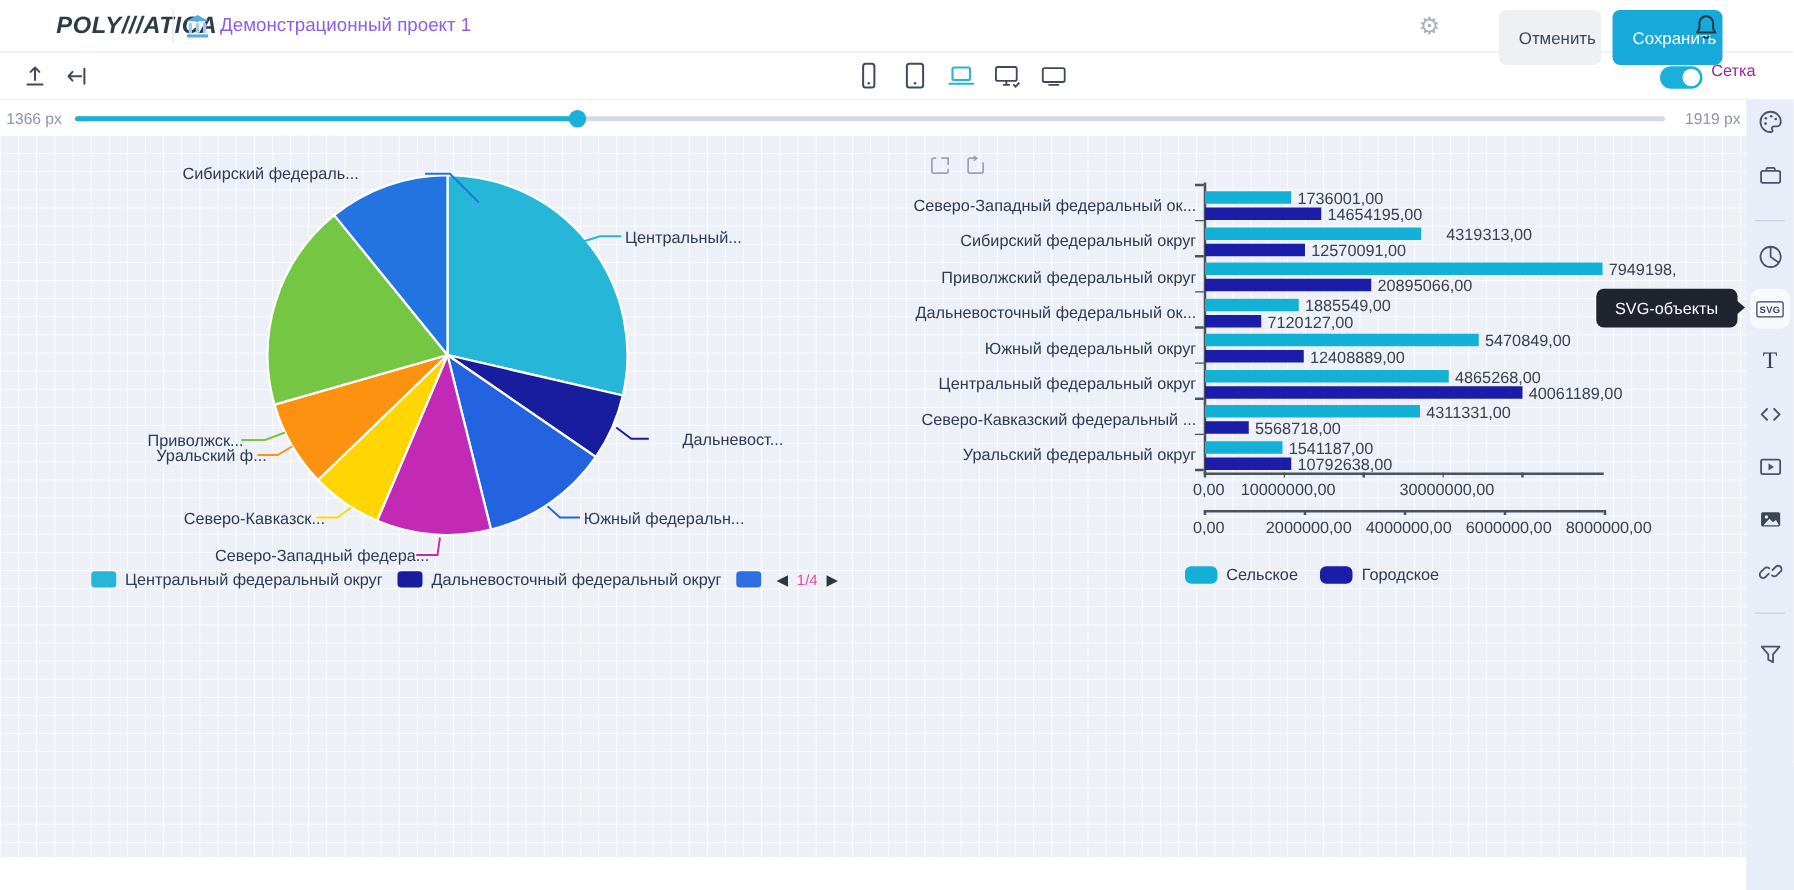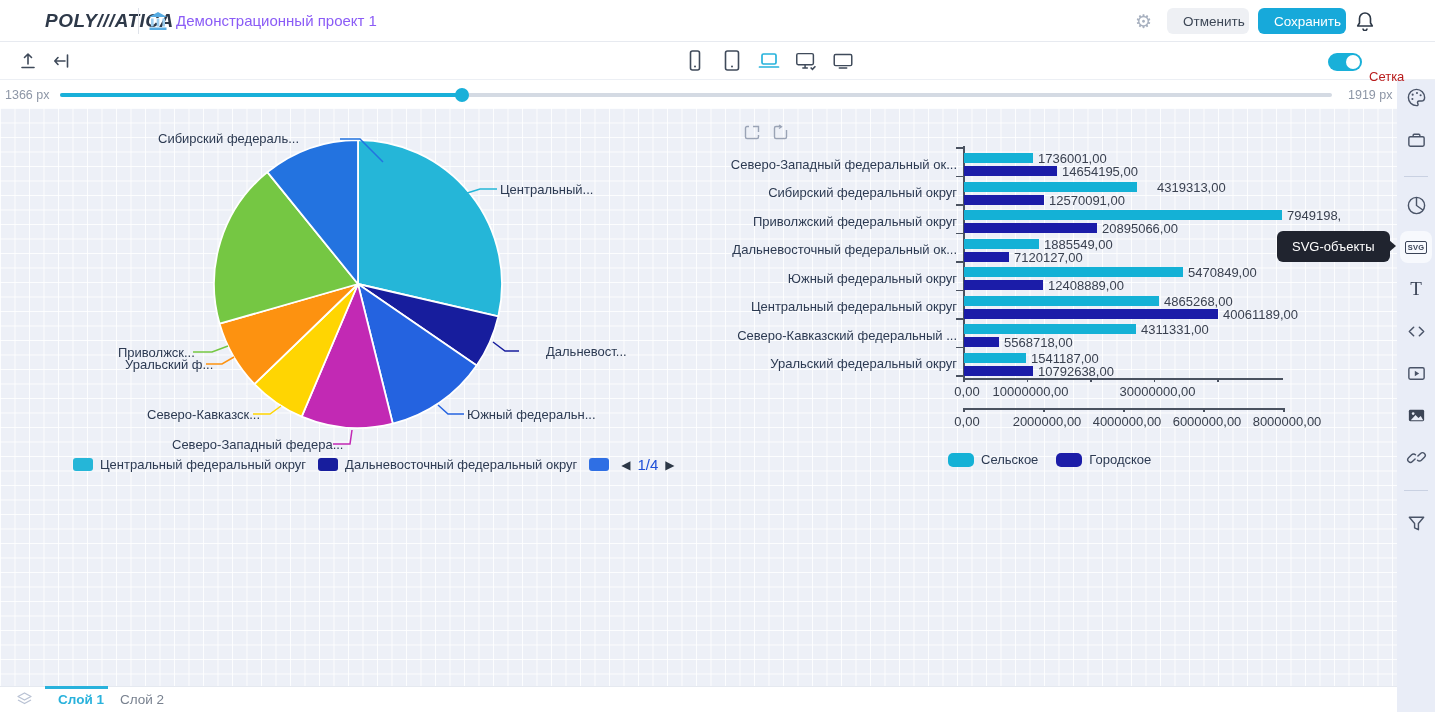--- a/index.html
+++ b/index.html
@@ -6,36 +6,36 @@
   html,body { width:1435px; height:712px; overflow:hidden; font-family:"Liberation Sans", sans-serif; background:#fff; }
   #app { position:relative; width:1435px; height:712px; }
 
   
   #header { position:absolute; left:0; top:0; width:1435px; height:42px; background:#fff; border-bottom:1px solid #e7eaf0; z-index:30; }
   #logo { position:absolute; left:45px; top:10px; font-size:19px; font-weight:bold; letter-spacing:.5px; color:#2e3949; font-style:italic;}
   #logo-divider { position:absolute; left:138px; top:8px; width:1px; height:26px; background:#dfe3ea; }
   #bank-icon { position:absolute; left:148px; top:11px; width:20px; height:20px; }
   #project-title { position:absolute; left:176px; top:12px; font-size:15px; color:#8b5cf6; }
   #gear-icon { position:absolute; left:1135px; top:12px; width:19px; height:19px; color:#a7b0bf; font-size:19px; line-height:19px; cursor:pointer; font-family:"DejaVu Sans", sans-serif;}
-  .btn { position:absolute; top:8px; height:26px; border:none; border-radius:6px; font-size:13.5px; font-family:"Liberation Sans", sans-serif; cursor:pointer; padding:0 16px; }
+  .btn { position:absolute; top:8px; height:44px; border:none; border-radius:6px; font-size:13.5px; font-family:"Liberation Sans", sans-serif; cursor:pointer; padding:0 16px;margin-left:32px; }
   #cancel-btn { left:1167px; width:82px; background:#eef0f4; color:#3d4756; }
   #save-btn { left:1258px; width:88px; background:#17a9da; color:#fff; }
   #bell-icon { position:absolute; left:1356px; top:11px; width:18px; height:20px; cursor:pointer; }
   #avatar { position:absolute; left:1447px; top:5px; width:31px; height:31px; border-radius:50%; background:#d3ecf9; color:#2ba8d8; font-size:12px; font-weight:bold; display:flex; align-items:center; justify-content:center; cursor:pointer; }
 
   
   #toolbar { position:absolute; left:0; top:42px; width:1435px; height:38px; background:#fff; border-bottom:1px solid #eceff4; z-index:29; }
   #export-icon { position:absolute; left:18px; top:9px; width:20px; height:20px; cursor:pointer; }
   #collapse-left-icon { position:absolute; left:52px; top:9px; width:20px; height:20px; cursor:pointer; }
   #devices { position:absolute; left:683px; top:6px; display:flex; gap:13px; align-items:center; }
   .device { width:24px; height:26px; display:flex; align-items:center; justify-content:center; color:#3f4a5a; cursor:pointer; }
   .device.active { color:#27b3dc; }
   #grid-toggle { position:absolute; left:1328px; top:11px; width:34px; height:18px; border-radius:9px; background:#19b0d9; cursor:pointer; }
   #grid-toggle .knob { position:absolute; right:2px; top:2px; width:14px; height:14px; border-radius:50%; background:#fff; }
-  #grid-label { position:absolute; left:1369px; top:27px; font-size:13px; color:#b91c1c; }
+  #grid-label { position:absolute; left:1369px; top:7px; font-size:13px; color:#a21caf; }
 
   
   #canvas { position:absolute; left:0; top:80px; width:1397px; height:606px; background:#fff; overflow:hidden; }
   #grid-bg { position:absolute; left:0; top:28px; width:1397px; height:578px;
     background-color:#edf0f7;
     background-image:linear-gradient(rgba(255,255,255,.85) 1px, transparent 1px),
                      linear-gradient(90deg, rgba(255,255,255,.85) 1px, transparent 1px);
     background-size:14.5px 14.5px; }
 
   
@@ -48,21 +48,21 @@
 
   
   #pie-svg { position:absolute; left:0; top:0; width:700px; height:430px; z-index:2; }
   .pie-label { position:absolute; font-size:13px; color:#2c3a52; white-space:nowrap; z-index:3; }
   #pie-legend { position:absolute; left:73px; top:376px; display:flex; align-items:center; gap:12px; z-index:3; }
   .legend-item { display:flex; align-items:center; gap:7px; cursor:pointer; }
   .legend-swatch { width:20px; height:13px; border-radius:3px; }
   .legend-label { font-size:13px; color:#2c3a52; white-space:nowrap; }
   #pie-pager { display:flex; align-items:center; gap:7px; }
   .pager-arrow { font-size:12px; color:#2c3746; cursor:pointer; font-family:"DejaVu Sans", sans-serif; }
-  #pie-page { font-size:15px; color:#1d4ed8; }
+  #pie-page { font-size:12px; color:#ec4899; }
 
   
   #bar-widget { position:absolute; left:0; top:0; width:1397px; height:430px; z-index:2; }
   .crop-icon { position:absolute; width:17px; height:17px; color:#9aa3b5; cursor:pointer; }
   .bar-cat-label { position:absolute; width:232px; text-align:right; font-size:13px; color:#2c3a52; white-space:nowrap; overflow:hidden; }
   #bar-rows { position:absolute; left:963px; top:68px; width:378px; height:232px; overflow:hidden; }
   .bar-seg { position:absolute; height:10px; }
   .bar-val { position:absolute; font-size:13px; color:#3a4150; white-space:nowrap; }
   .axis-line { position:absolute; background:#4a5260; }
   .axis-tick { position:absolute; width:1.5px; height:4px; background:#4a5260; }
@@ -195,21 +195,21 @@
         <polyline points="340,59 360,59 383,82" fill="none" stroke="#2373e0" stroke-width="1.5"></polyline>
       </svg>
     <div id="pie-labels">
         <div class="pie-label" style="left: 500px; top: 102px;">Центральный...</div>
         <div class="pie-label" style="left: 522px; top: 264px; padding-left: 24px;">Дальневост...</div>
         <div class="pie-label" style="left: 467px; top: 327px;">Южный федеральн...</div>
         <div class="pie-label" style="left: 172px; top: 357px;">Северо-Западный федера...</div>
         <div class="pie-label" style="left: 147px; top: 327px;">Северо-Кавказск...</div>
         <div class="pie-label" style="left: 125px; top: 277px;">Уральский ф...</div>
         <div class="pie-label" style="left: 118px; top: 265px;">Приволжск...</div>
-        <div class="pie-label" style="left: 158px; top: 51px;">Сибирский федераль...</div>
+        <div class="pie-label" style="left: 146px; top: 51px;">Сибирский федераль...</div>
       </div>
     <div id="pie-legend">
 
     <div class="legend-item">
           <div class="legend-swatch" style="background: rgb(37, 182, 216);"></div>
           <span class="legend-label">Центральный федеральный округ</span>
         </div>
         <div class="legend-item">
           <div class="legend-swatch" style="background: rgb(23, 29, 157);"></div>
           <span class="legend-label">Дальневосточный федеральный округ</span>
@@ -382,23 +382,14 @@
           <path d="M3.5 4.5 H18.5 L13 11 V17.5 L9 15.5 V11 Z" fill="none" stroke="currentColor" stroke-width="1.5" stroke-linejoin="round"></path>
         </svg>
     </div>
   </div>
 
   <div id="tooltip">
     <span>SVG-объекты</span>
     <div id="tooltip-arrow"></div>
   </div>
 
-  <div id="layerbar">
-    <div id="layer-indicator"></div>
-    <svg id="layers-icon" viewBox="0 0 17 17">
-      <path d="M8.5 2 L15 5.5 L8.5 9 L2 5.5 Z" fill="none" stroke="currentColor" stroke-width="1.3" stroke-linejoin="round"></path>
-      <path d="M2 9 L8.5 12.5 L15 9" fill="none" stroke="currentColor" stroke-width="1.3" stroke-linejoin="round"></path>
-    </svg>
-    <div id="layer-tab-1" class="layer-tab">Слой 1</div>
-    <div id="layer-tab-2" class="layer-tab">Слой 2</div>
-  </div>
 
 </div>
 
 </body></html>

